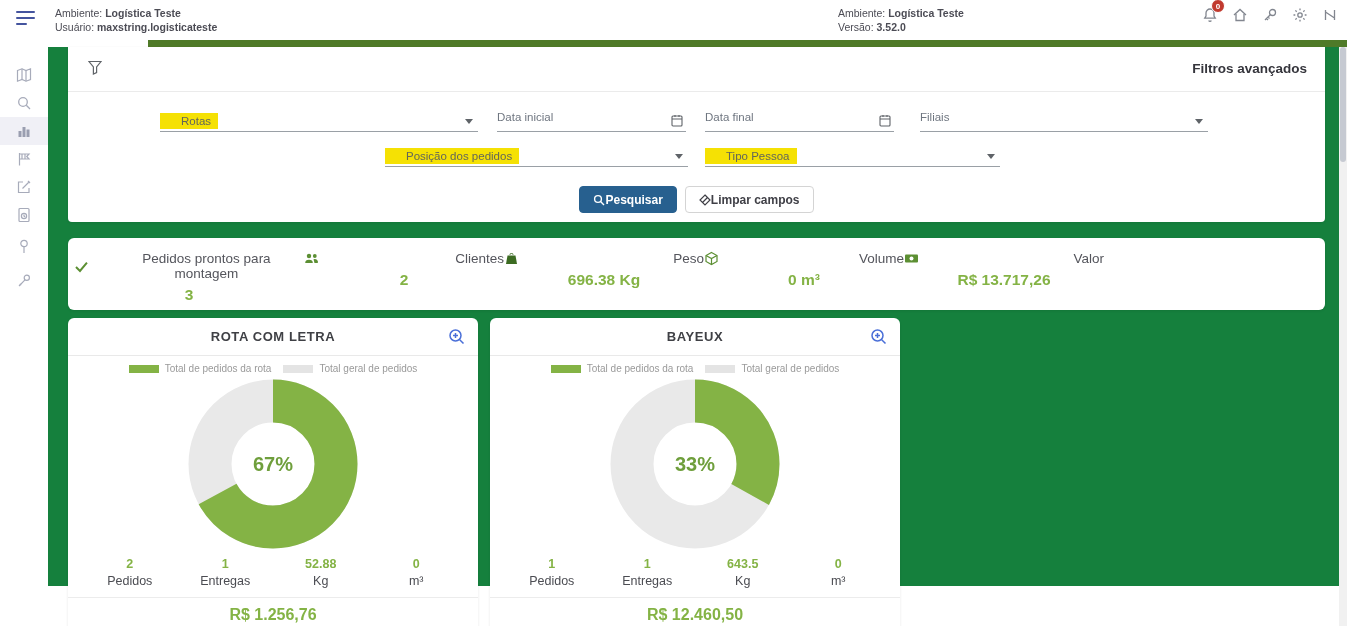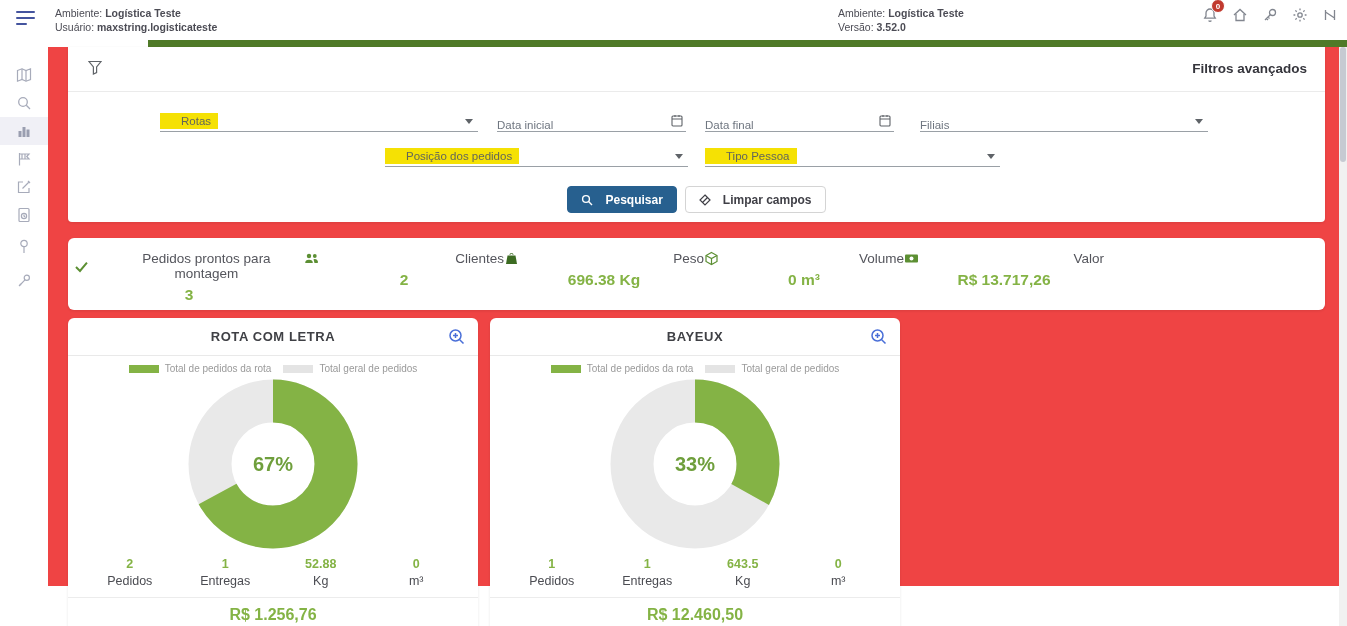--- a/index.html
+++ b/index.html
@@ -29,41 +29,41 @@
   }
   .green-bar { position:absolute; left:148px; top:40px; width:1199px; height:7px; background:#4f7a28; }
   
   .sidebar { position:absolute; left:0; top:47px; width:48px; height:579px; background:#fff; padding-top:14px; }
   .side-item { width:48px; height:28px; display:flex; align-items:center; justify-content:center; color:#a7abba; cursor:pointer; }
   .side-item svg { width:16px; height:16px; }
   .side-item.active { background:#f0f0f6; color:#9a9eb0; }
   .side-item.sp1 { margin-top:3px; }
   .side-item.sp2 { margin-top:7px; }
   
-  .main { position:absolute; left:48px; top:47px; width:1299px; height:539px; background:#ef4444; }
+  .main { position:absolute; left:48px; top:47px; width:1299px; height:539px; background:#15803d; }
   .card { background:#fff; box-shadow:0 1px 3px rgba(0,0,0,.09); }
   
   .filter-card { position:absolute; left:20px; top:0; width:1257px; height:175px; border-radius:0 0 4px 4px; }
   .fc-head { position:relative; height:45px; border-bottom:1px solid #ebebeb; }
   .funnel { position:absolute; left:20px; top:13px; width:14px; height:15px; color:#5f6368; cursor:pointer; }
   .fc-title { position:absolute; right:18px; top:14px; font-size:13.5px; font-weight:bold; color:#35353c; }
   .field { position:absolute; height:23px; border-bottom:1px solid #9aa0a6; }
-  .field .flabel { position:absolute; left:0; bottom:0; font-size:11.5px; color:#6f7680; white-space:nowrap; }
+  .field .flabel { position:absolute; left:0; bottom:8px; font-size:11.5px; color:#6f7680; white-space:nowrap; }
   .field .flabel.hl { background:#f5e104; padding:2px 7px 2px 21px; color:#63665a; bottom:2px; }
   .arrow { position:absolute; right:5px; bottom:7px; width:0; height:0;
            border-left:4.5px solid transparent; border-right:4.5px solid transparent; border-top:5px solid #5f6368; }
   .cal { position:absolute; right:3px; bottom:4px; width:12px; height:13px; color:#5f6368; }
   .f-rotas   { left:92px;  top:62px; width:318px; }
   .f-dinit   { left:429px; top:62px; width:189px; }
   .f-dfinal  { left:637px; top:62px; width:189px; }
   .f-filiais { left:852px; top:62px; width:288px; }
   .f-posicao { left:317px; top:97px; width:303px; }
   .f-tipo    { left:637px; top:97px; width:295px; }
   .btn-row { position:absolute; left:0; right:0; top:139px; display:flex; justify-content:center; gap:8px; }
-  .btn { display:flex; align-items:center; gap:12px; height:27px; padding:0 13px; border-radius:4px;
+  .btn { display:flex; align-items:center; gap:0; height:27px; padding:0 13px; border-radius:4px;
          font-size:12px; font-weight:bold; cursor:pointer; font-family:"Liberation Sans", sans-serif; }
   .btn svg { width:12px; height:12px; }
   .btn-primary { background:#27608f; color:#fff; border:1px solid #27608f; }
   .btn-secondary { background:#fff; color:#3f3f46; border:1px solid #d4d4d4; }
   
   .summary-card { position:absolute; left:20px; top:191px; width:1257px; height:72px; border-radius:6px;
                   display:flex; padding:13px 0 0 6px; }
   .sum-col { text-align:center; }
   .sum-col.c1 { width:230px; } .sum-col.cN { width:200px; }
   .sum-top { display:flex; align-items:center; justify-content:space-between; gap:20px; font-size:13.5px; color:#54555c; }

